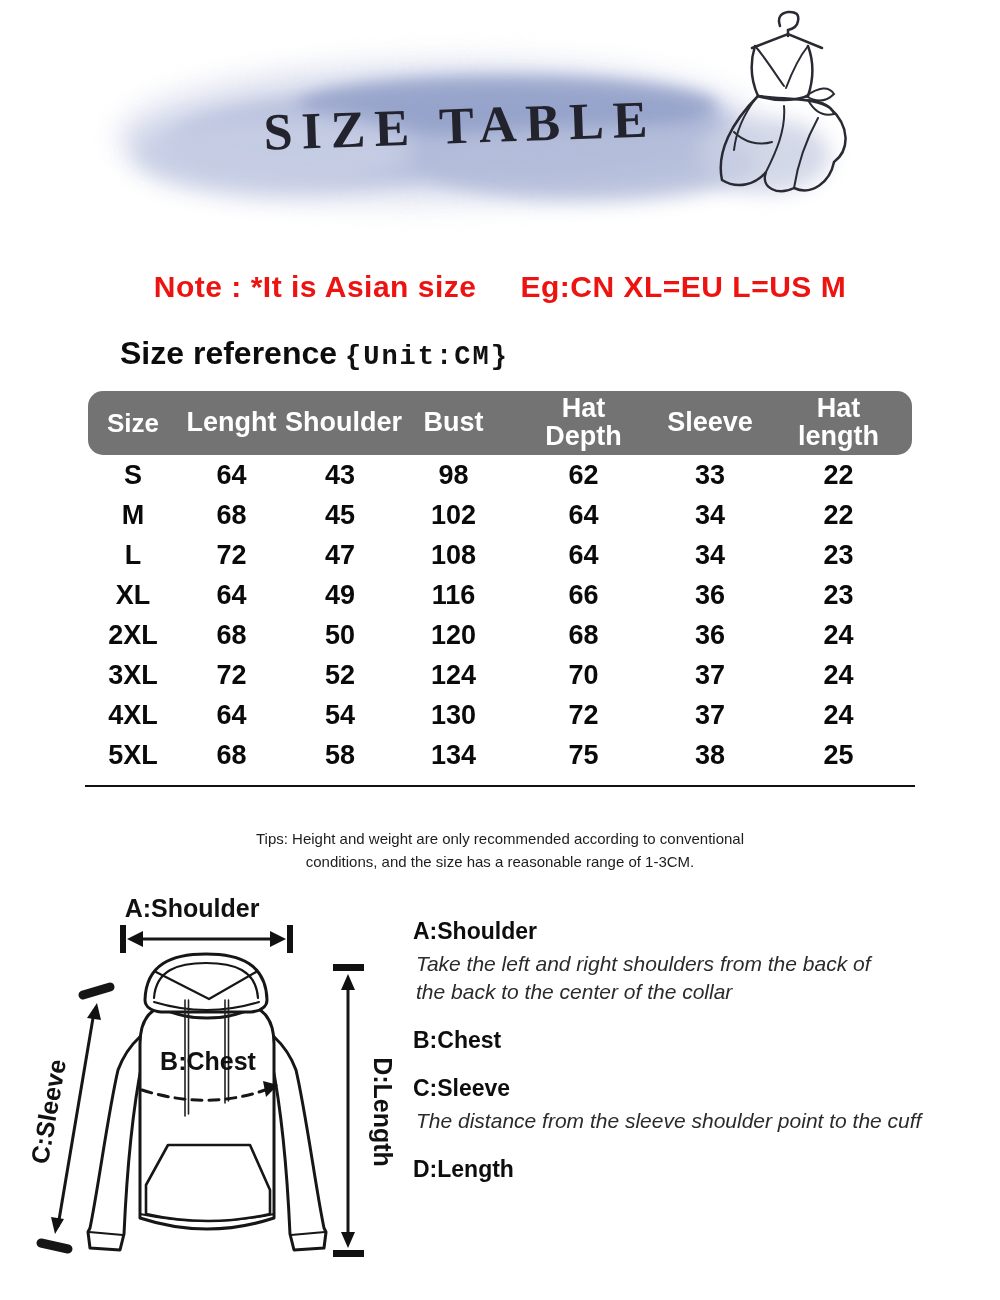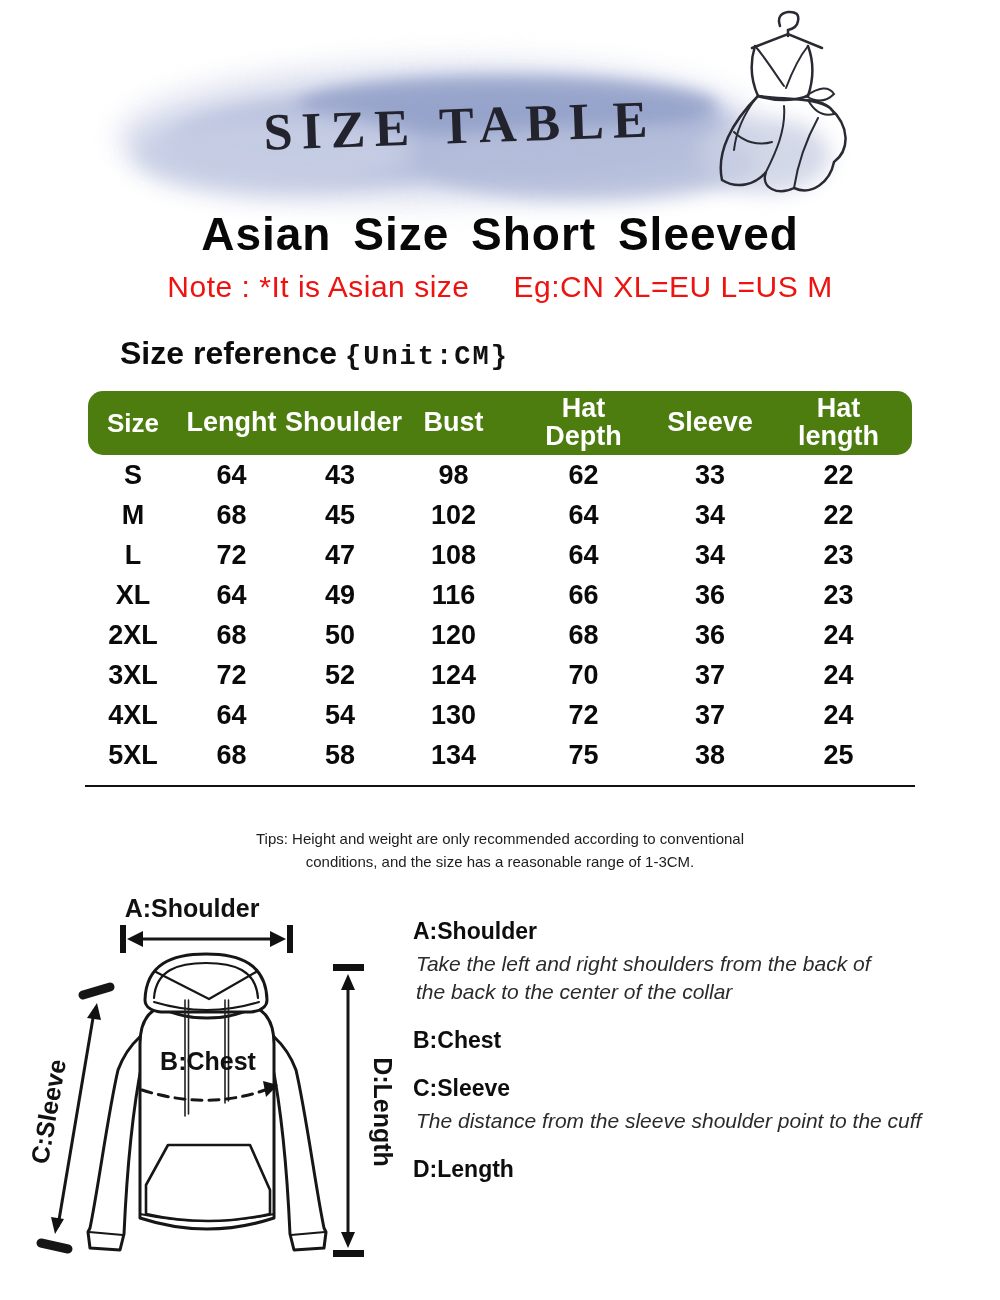--- a/index.html
+++ b/index.html
@@ -19,30 +19,30 @@
     font-family:cursive; font-size:52px; font-weight:600; letter-spacing:9px; color:#23232d;
     transform:rotate(-2deg); }
   .dress { position:absolute; left:700px; top:4px; }
   .dress-shadow { position:absolute; left:700px; top:118px; width:130px; height:75px;
     background:#c9cfe3; border-radius:50%; filter:blur(10px); opacity:.8; }
 
   
   .title { position:absolute; left:0; top:207px; width:100%; text-align:center;
     font-size:46px; font-weight:bold; letter-spacing:1px; word-spacing:8px; color:#080808; }
   .note { position:absolute; left:0; top:270px; width:100%; display:flex; justify-content:center; gap:44px;
-    font-size:30px; font-weight:normal; color:#ec1310; letter-spacing:.5px; }
+    font-size:30px; font-weight:bold; color:#ec1310; letter-spacing:.5px; }
   .sizeref { position:absolute; left:120px; top:335px; display:flex; align-items:baseline; }
   .sizeref .sr { font-size:32px; font-weight:bold; color:#0c0c0c; }
   .sizeref .unit { font-family:"Liberation Mono", monospace; font-size:27px; font-weight:700;
     color:#111; letter-spacing:2px; margin-left:8px; }
 
   
   .table { position:absolute; left:88px; top:391px; width:824px; }
   .thead { display:grid; grid-template-columns:90px 107px 110px 117px 143px 110px 147px;
-    background:#4d7c0f; border-radius:15px; height:64px; align-items:center; }
+    background:#737373; border-radius:15px; height:64px; align-items:center; }
   .th { color:#fff; font-weight:bold; font-size:27px; text-align:center; white-space:pre-line; line-height:1.02; }
   .th.first { font-size:26px; }
   .trow { display:grid; grid-template-columns:90px 107px 110px 117px 143px 110px 147px; height:40px; align-items:center; }
   .td { text-align:center; font-size:27px; font-weight:bold; color:#0a0a0a; }
   .tline { border-top:2px solid #111; width:830px; margin-left:-3px; margin-top:10px; }
 
   
   .tips { position:absolute; left:0; top:828px; width:100%; text-align:center;
     font-size:15px; line-height:1.5; color:#1d1d1d; white-space:pre-line; }
 
@@ -77,21 +77,20 @@
       <path d="M 55,42 C 50,58 50,74 58,92 M 108,42 C 114,58 114,74 108,92" stroke-width="2.5"></path>
       <path d="M 58,92 Q 84,100 108,92" stroke-width="2.5"></path>
       <path d="M 106,92 q 20,-14 28,-2 q -12,12 -28,2 Z"></path>
       <path d="M 108,96 q 22,2 26,14 q -16,4 -26,-14 Z"></path>
       <path d="M 58,92 C 32,118 16,148 22,176 C 38,186 56,180 66,168 C 60,184 78,192 94,184 C 112,192 130,178 134,158 C 150,146 150,122 130,104 C 118,95 96,96 58,92 Z" stroke-width="2.5"></path>
       <path d="M 66,168 C 76,148 86,126 84,102 M 94,184 C 98,158 106,136 118,114 M 34,128 C 44,138 58,142 72,138"></path>
       <path d="M 56,94 C 44,110 36,128 34,146"></path>
     </g>
   </svg>
 
-  <h1 class="title">Asian Size Short Sleeved</h1>
   <div class="note">
     <span>Note : *It is Asian size</span>
     <span>Eg:CN XL=EU L=US M</span>
   </div>
   <div class="sizeref">
     <span class="sr">Size reference</span>
     <span class="unit">{Unit:CM}</span>
   </div>
 
   <div class="table">

